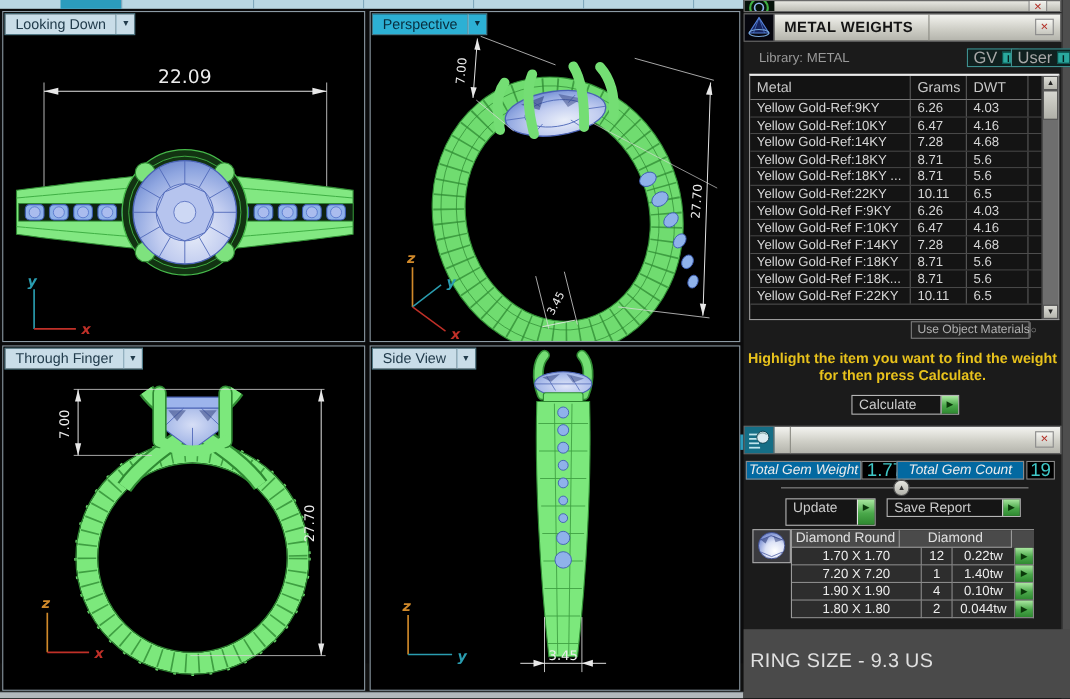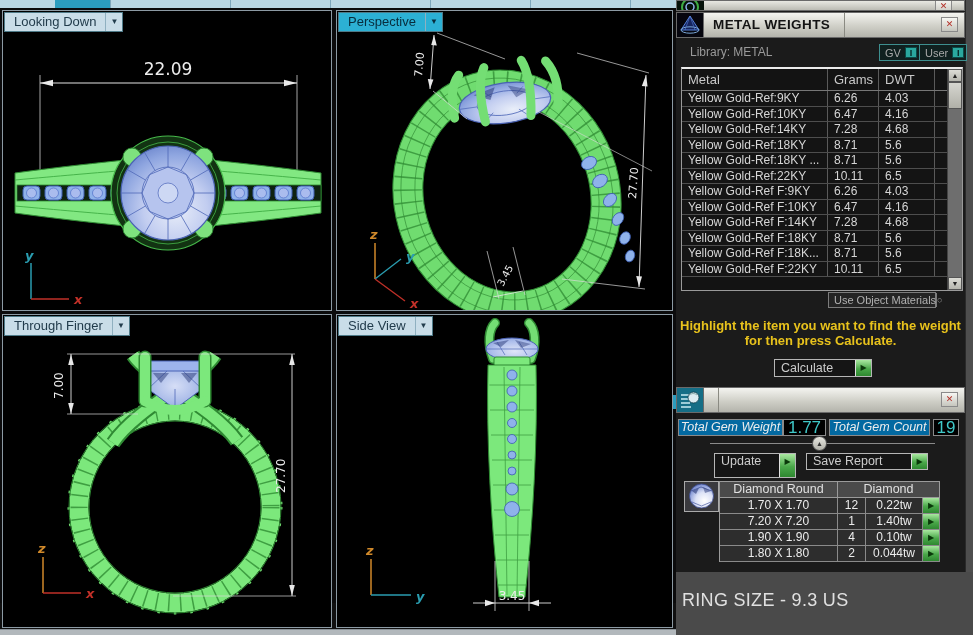--- a/index.html
+++ b/index.html
@@ -40,21 +40,21 @@
            border:1px solid #8a8a8a; color:#b43028; font-size:9px; font-weight:bold; line-height:13px; text-align:center; }
   .partial-header { position:absolute; left:0; top:0; width:289px; height:11px; overflow:hidden;
                     background:linear-gradient(#e8e8e2,#bcbcb4); border:1px solid #6a6a6a; }
   .partial-icon { position:absolute; left:0; top:-8px; width:27px; height:19px; background:#06120a; overflow:hidden; }
   .partial-x { position:absolute; right:6px; top:-6px; }
 
   .library-row { position:absolute; left:0; top:45px; width:289px; height:16px; }
   .library-label { position:absolute; left:14px; top:0; font-size:12px; color:#9a9a9a; }
   .toggle-btn { position:absolute; top:-1px; height:17px; background:#10201f; border:1px solid #3e8f8f;
                 display:flex; align-items:center; padding:0 2px 0 5px; }
-  .toggle-btn .t-label { font-size:11px; color:#a8a8a8; margin-right:4px; }
+  .toggle-btn .t-label { font-size:15px; color:#a8a8a8; margin-right:4px; }
   .toggle-ind { width:12px; height:11px; background:#2aa89e; border:1px solid #0a4a46; color:#04201e;
                 font-size:9px; font-weight:bold; line-height:10px; text-align:center; }
   #gv-btn { left:203px; }
   #user-btn { left:243px; }
 
   .metal-table { position:absolute; left:5px; top:67px; width:282px; height:224px; background:#131313;
                  border:1px solid #9a9a9a; border-top:2px solid #ececec; overflow:hidden; }
   .mt-inner { position:absolute; left:0; top:0; right:15px; bottom:0; overflow:hidden; }
   .mw-hrow { display:flex; height:22px; border-bottom:1px solid #777; color:#c8c8c8; font-size:13px; }
   .mw-hrow div { line-height:21px; padding-left:6px; }
@@ -87,32 +87,32 @@
   #save-btn { left:130px; top:453px; width:122px; height:17px; }
   #update-btn .cmd-label, #save-btn .cmd-label { line-height:15px; }
   #update-btn .go-btn, #save-btn .go-btn { line-height:15px; }
 
   .totals-row { position:absolute; left:0; top:419px; width:289px; height:17px; }
   .tot-label { position:absolute; top:0; height:17px; background:#0369a1; border:1px solid #8a8a8a;
                color:#ececec; font-size:12.5px; line-height:15px; text-align:center;font-style:italic; }
   .tot-value { position:absolute; top:0; height:17px; background:#000; border:1px solid #8a8a8a;
                color:#3fc8c8; font-size:17px; line-height:15px; text-align:center; }
   #tgw-label { left:2px; width:105px; } #tgw-value { left:107px; width:43px; }
-  #tgc-label { left:153px; width:101px; } #tgc-value { left:257px; width:26px; }
+  #tgc-label { left:139px; width:116px; } #tgc-value { left:257px; width:26px; }
 
   .divider-line { position:absolute; left:34px; top:443px; width:225px; height:1px; background:#8a8a8a; }
   .divider-circle { position:absolute; left:136px; top:436px; width:15px; height:15px; border-radius:50%;
                     background:linear-gradient(#e6e6e0,#b2b2aa); border:1px solid #555; color:#333;
                     font-size:7px; line-height:13px; text-align:center; }
 
   .gem-icon-cell { position:absolute; left:8px; top:481px; width:35px; height:31px; background:#3a3a3e; border:1px solid #aaa; }
   .gem-table { position:absolute; left:43px; top:481px; width:221px; border-top:1px solid #9a9a9a; border-left:1px solid #9a9a9a; }
   .gt-hrow { display:flex; height:16px; background:#4a4a4a; color:#e0e0e0; font-size:12.5px; }
   .gt-hrow div { line-height:15px; text-align:center; border-right:1px solid #9a9a9a; border-bottom:1px solid #9a9a9a; }
-  .gt-h1 { width:118px; } .gt-h2 { width:102px; }
+  .gt-h1 { width:98px; } .gt-h2 { width:102px; }
   .gt-row { display:flex; height:16px; background:#2d2d2d; color:#ececec; font-size:12px; }
   .gt-row div { line-height:15px; text-align:center; border-right:1px solid #8a8a8a; border-bottom:1px solid #8a8a8a; }
   .g-size { width:118px; } .g-count { width:28px; } .g-weight { width:57px; }
   .g-go { width:17px; background:linear-gradient(#a9e8a0,#4aa84a 55%,#2e8830); color:#0a380a; font-size:8px; }
 
   .bottom-gray { position:absolute; left:0; top:572px; width:297px; height:63px; background:#4a4a4a; }
   .ring-size { position:absolute; left:6px; top:18px; font-size:18px; color:#e0e0e0; letter-spacing:.3px; }
 
   text { font-family:"DejaVu Sans", sans-serif; }
   .dim-text { fill:#ececec; }

